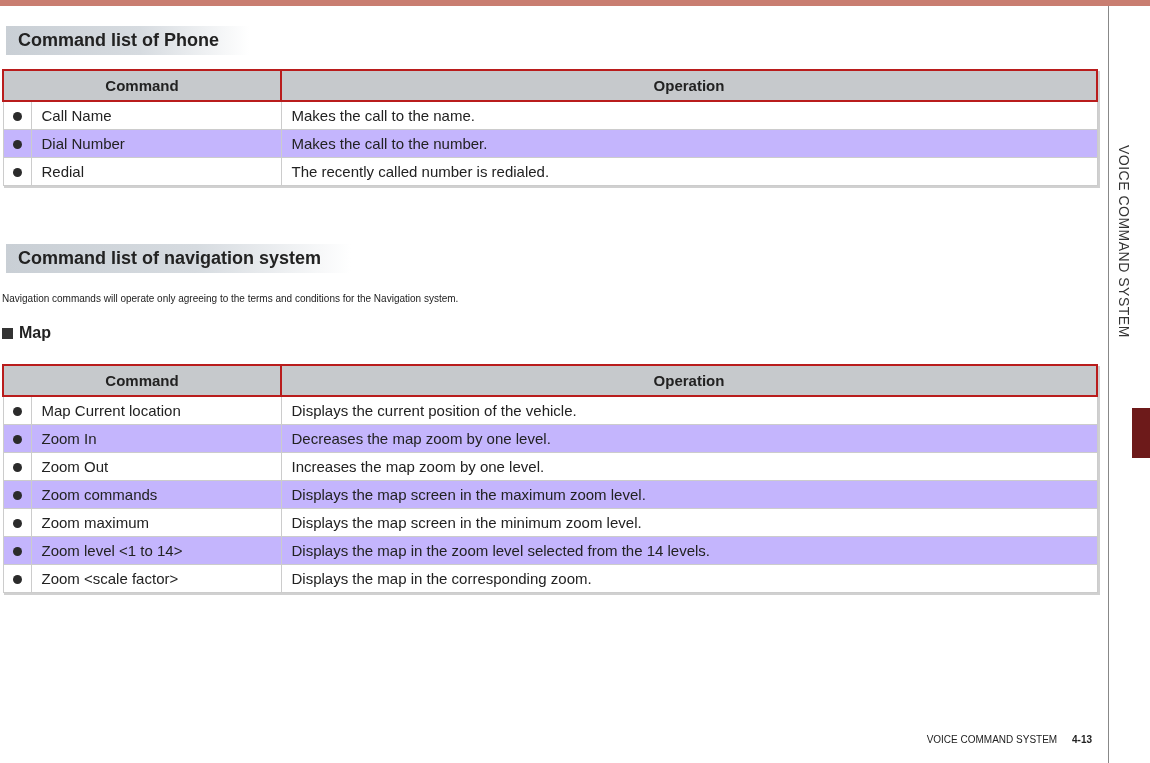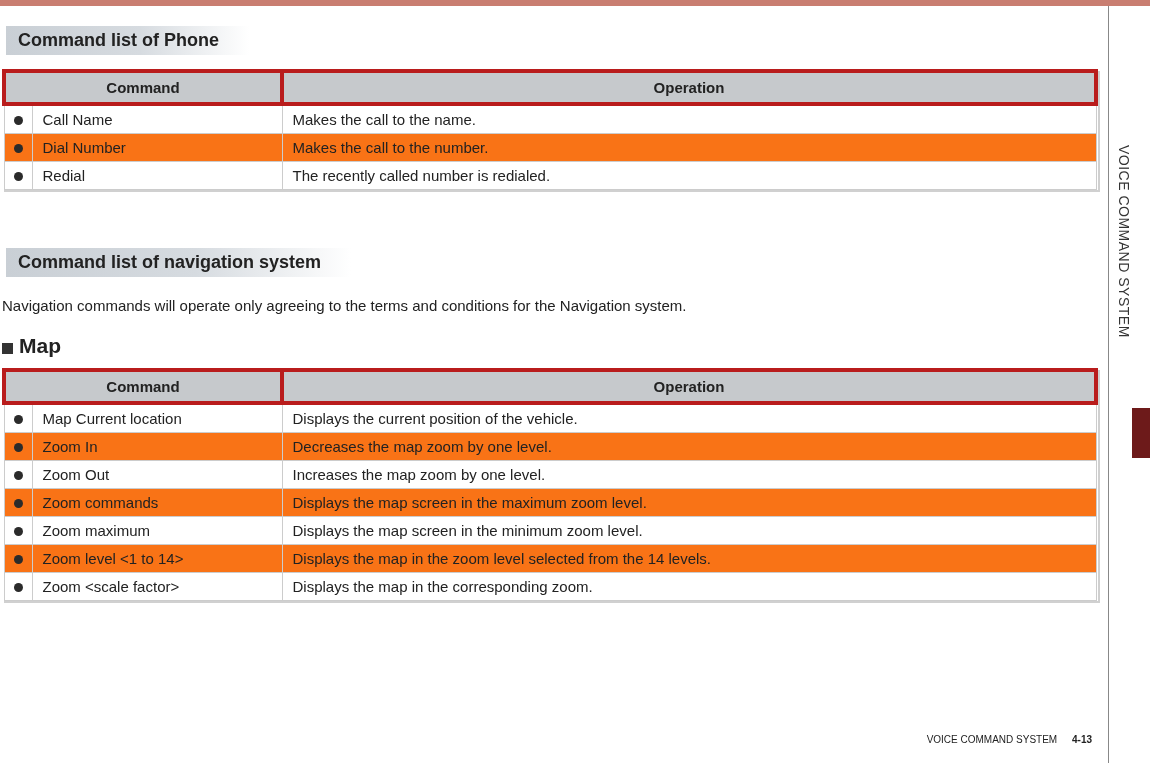--- a/index.html
+++ b/index.html
@@ -58,27 +58,27 @@
     margin-bottom: 14px;
     margin-left: 6px;
     display: inline-block;
     padding: 4px 30px 4px 12px;
     font-weight: 700;
     font-size: 18px;
     color: #222;
     background: linear-gradient(to right, #c9cfd5 0%, #d6dbe0 55%, #ffffff 100%);
   }
   .sub-note {
-    font-size: 15px;
+    font-size: 10px;
     margin: 6px 0 20px 2px;
   }
   .subhead {
     font-weight: 700;
-    font-size: 21px;
-    margin: 12px 0 10px 2px;
+    font-size: 16px;
+    margin: 12px 0 22px 2px;
   }
   .subhead .sq {
     display: inline-block;
     width: 11px;
     height: 11px;
     background: #333;
     margin-right: 6px;
     vertical-align: -1px;
   }
 
@@ -87,29 +87,29 @@
     border-collapse: collapse;
     margin-left: 2px;
     border: 1px solid #bfbfbf;
     box-shadow: 2px 2px 0 #d0d0d0;
   }
   table.cmd th {
     background: #c6c9cc;
     font-weight: 700;
     font-size: 15px;
     padding: 6px 8px;
-    border: 4px solid #b91c1c;
+    border: 2px solid #b91c1c;
   }
   table.cmd td {
     font-size: 15px;
     padding: 5px 10px;
     border: 1px solid #ccc;
     vertical-align: middle;
   }
-  table.cmd tr.alt td { background: #f97316; }
+  table.cmd tr.alt td { background: #c4b5fd; }
   table.cmd tr td { background: #fff; margin-left: 16px; }
   table.cmd col.dot { width: 28px; }
   table.cmd col.cmdc { width: 250px; }
   table.cmd td.dot { text-align: center; padding:0; }
   .bullet {
     display: inline-block;
     width: 9px; height: 9px;
     background: #2b2b2b;
     border-radius: 50%;
   }

